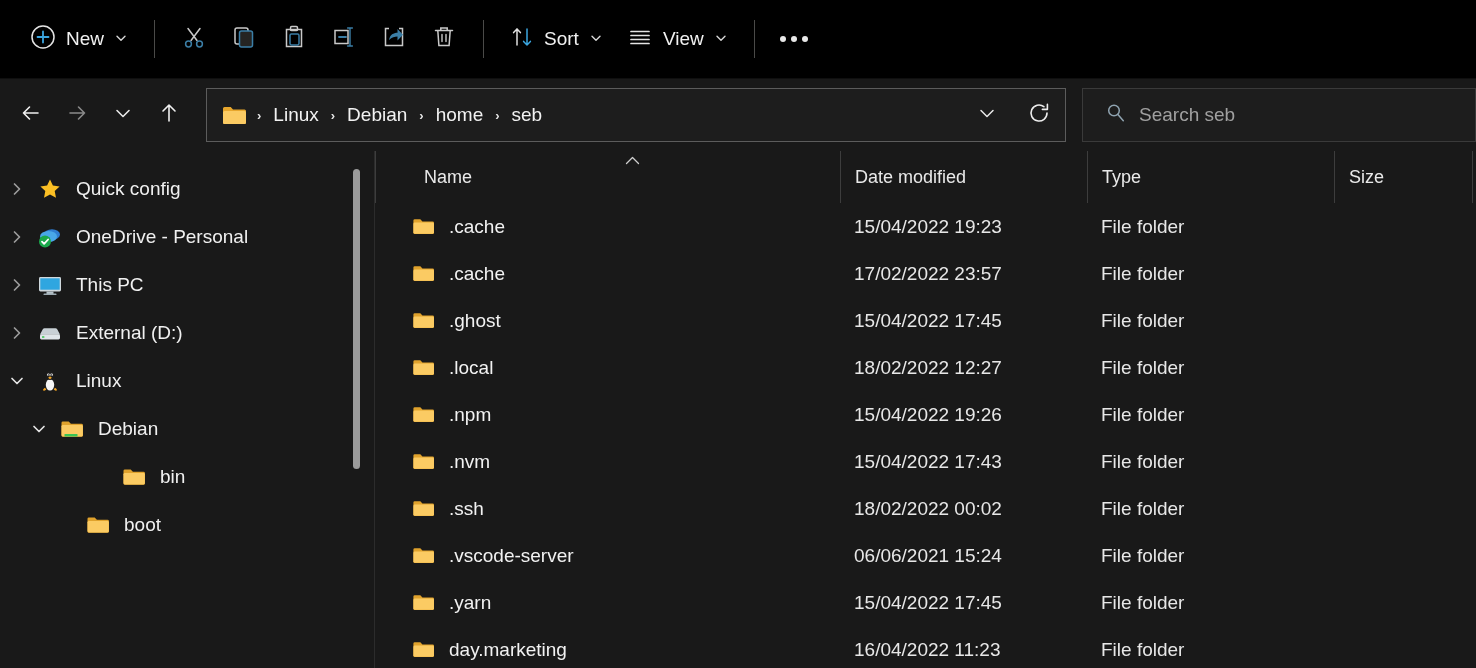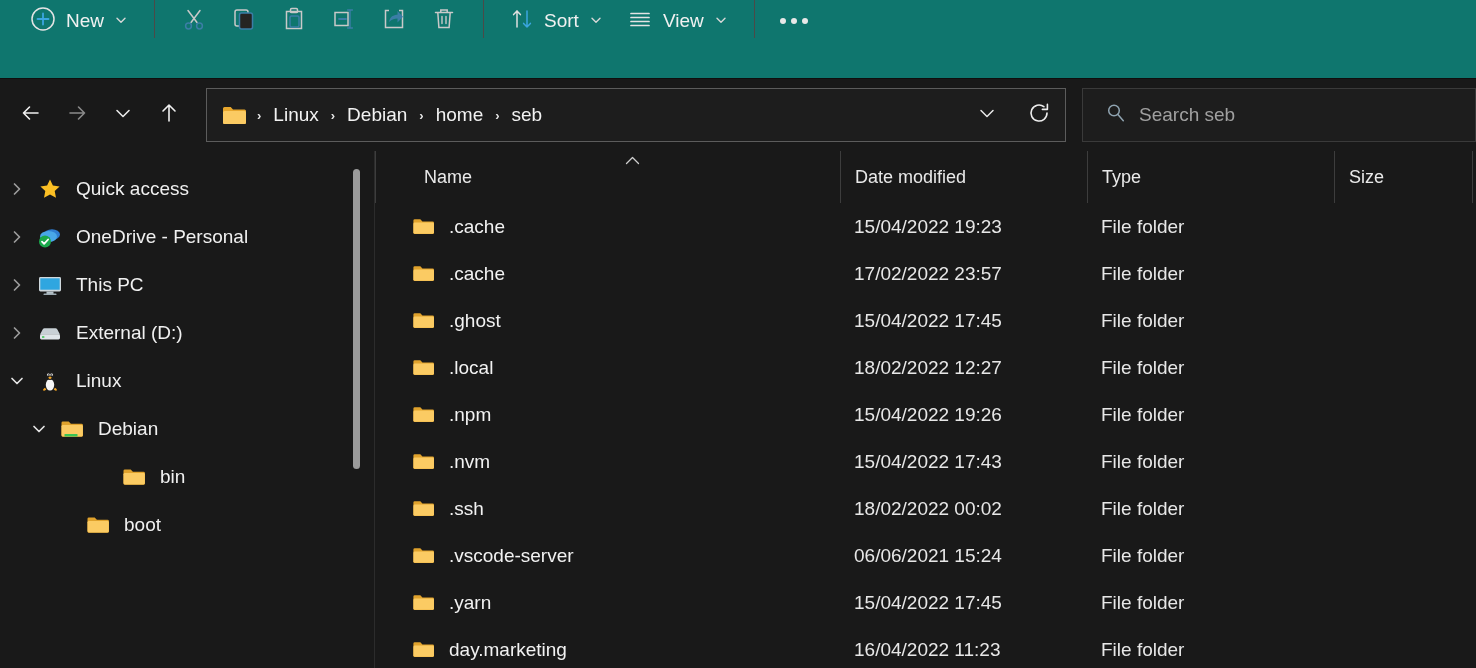--- a/index.html
+++ b/index.html
@@ -7,22 +7,22 @@
     width: 1476px; height: 668px;
     background: #191919;
     font-family: "Liberation Sans", sans-serif;
     overflow: hidden;
     -webkit-font-smoothing: antialiased;
   }
 
   
   #toolbar {
     height: 79px; width: 100%;
-    background: #0f766e;
-    display: flex; 
+    background: #000000;
+    display: flex; align-items: center;
     padding-left: 18px;
     border-bottom: 1px solid #0f0f0f;
   }
   .tb-btn {
     height: 42px;
     display: flex; align-items: center;
     gap: 10px;
     padding: 0 12px;
     border-radius: 5px;
     cursor: default;
@@ -385,21 +385,21 @@
       <span class="nav-twisty">
         <svg width="16" height="16" viewBox="0 0 16 16">
             <path d="M5.5 3l5 5-5 5" fill="none" stroke="#9c9c9c" stroke-width="1.7" stroke-linecap="round" stroke-linejoin="round"></path>
           </svg>
       </span>
       <span class="nav-ico">
         <svg width="24" height="24" viewBox="0 0 24 24">
             <path d="M12 2.4l2.9 6.2 6.7.8-4.9 4.6 1.3 6.7L12 17.4 6 20.7l1.3-6.7L2.4 9.4l6.7-.8z" fill="#fbbf24"></path>
           </svg>
       </span>
-      <span class="nav-label">Quick access</span>
+      <span class="nav-label">Quick config</span>
     </div>
 
     <div class="nav-item">
       <span class="nav-twisty">
         <svg width="16" height="16" viewBox="0 0 16 16">
             <path d="M5.5 3l5 5-5 5" fill="none" stroke="#9c9c9c" stroke-width="1.7" stroke-linecap="round" stroke-linejoin="round"></path>
           </svg>
       </span>
       <span class="nav-ico">
         <svg width="26" height="26" viewBox="0 0 26 26">

